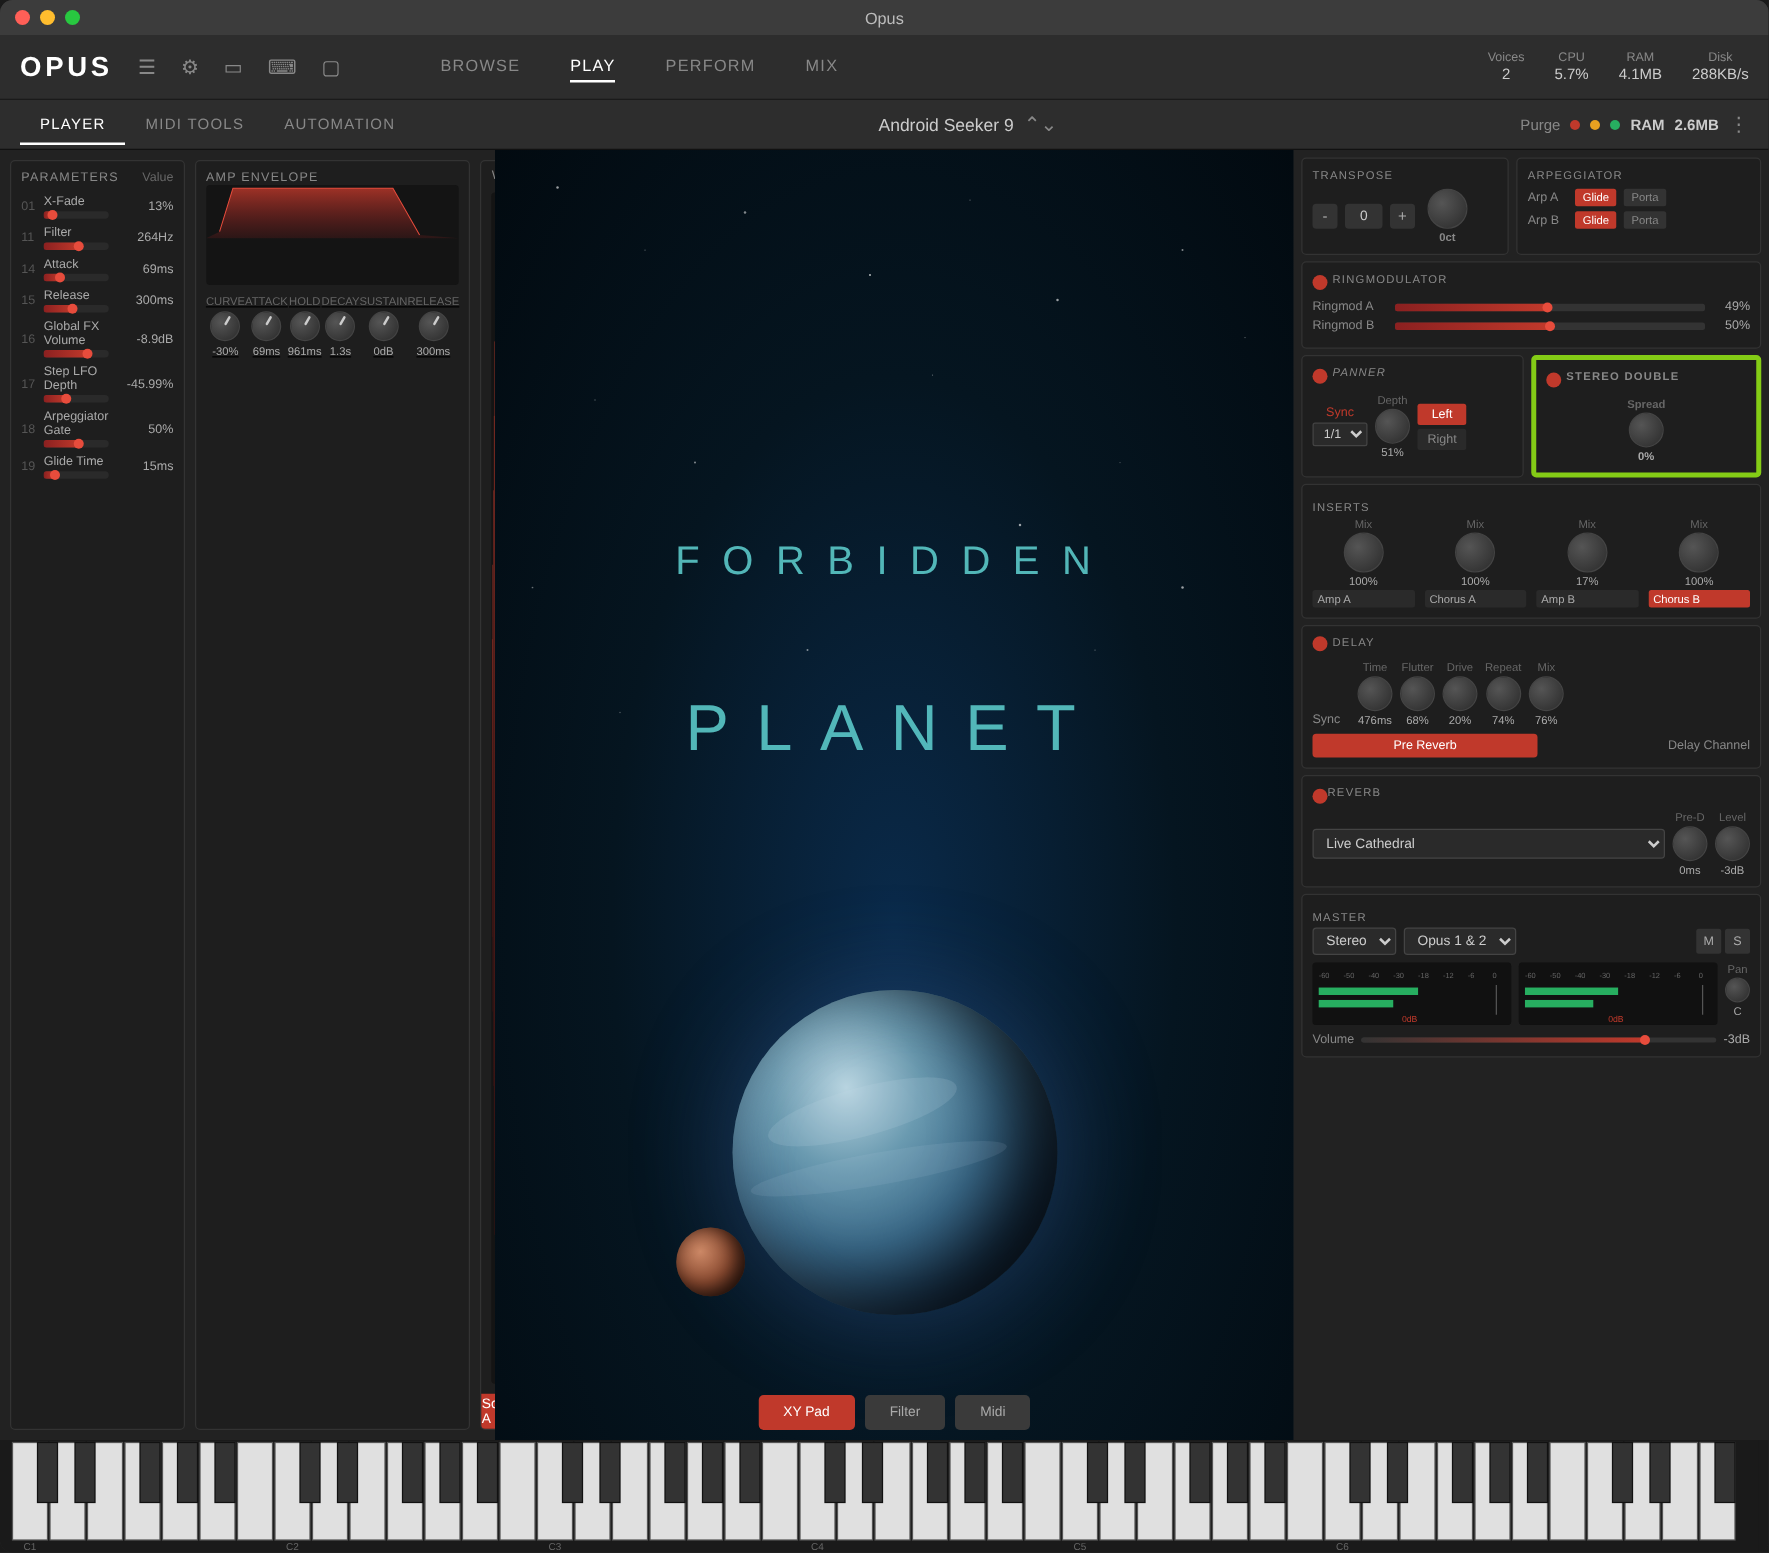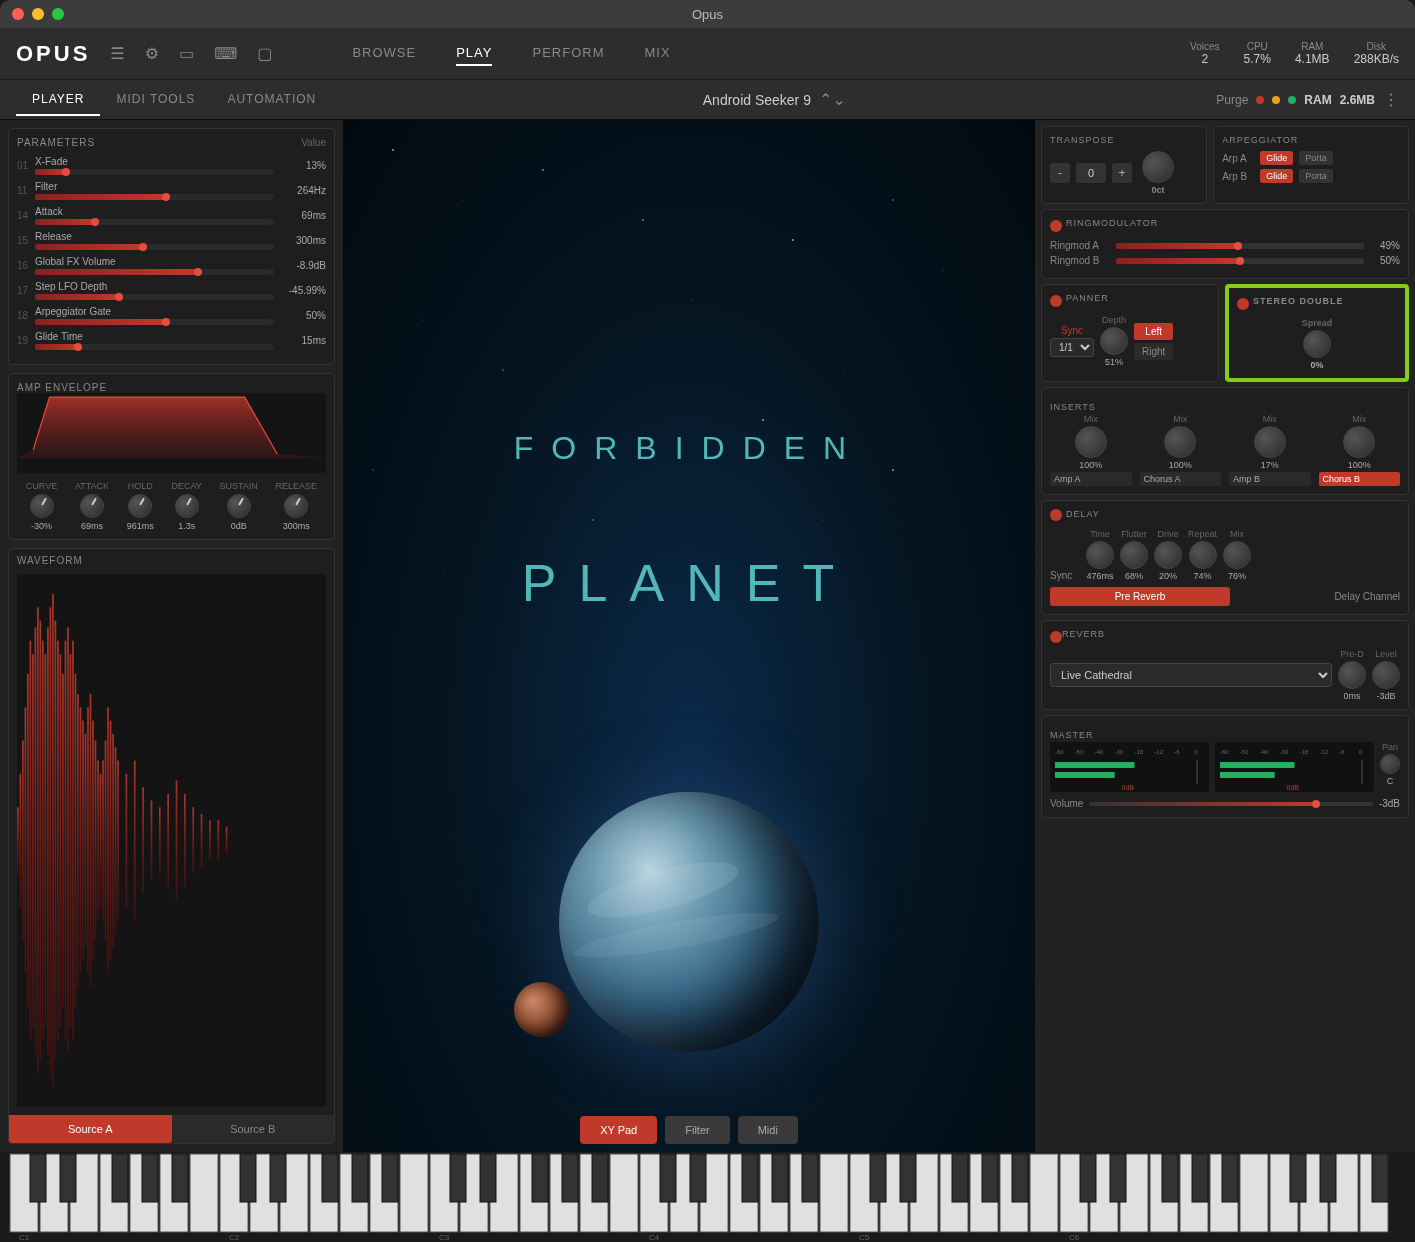--- a/index.html
+++ b/index.html
@@ -39,41 +39,41 @@
     .dot { width: 8px; height: 8px; border-radius: 50%; }
     .dot-red { background: #c0392b; }
     .dot-yellow { background: #e8a020; }
     .dot-green { background: #27ae60; }
     .ram-label { color: #ccc; font-size: 12px; font-weight: bold; }
     
     
     .main-content { display: flex; flex: 1; overflow: hidden; }
     
     
-    .left-panel { width: 343px; background: #222; display: flex; flex-direction: column; flex-shrink: 0; padding: 8px; gap: 8px; }
+    .left-panel { width: 396px; background: #222; display: flex; flex-direction: row; flex-shrink: 0; padding: 8px; gap: 8px; }
     
     
     .panel-section { background: #1e1e1e; border-radius: 4px; border: 1px solid #333; padding: 8px; }
     .section-header { display: flex; justify-content: space-between; align-items: center; margin-bottom: 8px; }
     .section-title { color: #888; font-size: 10px; letter-spacing: 1px; text-transform: uppercase; }
     .section-value-label { color: #666; font-size: 10px; }
     
     .param-row { display: flex; align-items: center; margin-bottom: 6px; }
     .param-num { color: #555; font-size: 10px; width: 18px; flex-shrink: 0; }
     .param-info { flex: 1; }
     .param-name { color: #aaa; font-size: 10px; margin-bottom: 2px; }
     .param-slider-fill { height: 100%; background: linear-gradient(to right, #8b2020, #c0392b); border-radius: 2px; }
     .param-slider-thumb { position: absolute; top: 50%; width: 8px; height: 8px; background: #e74c3c; border-radius: 50%; transform: translate(-50%, -50%); }
     .param-value { color: #aaa; font-size: 10px; width: 52px; text-align: right; flex-shrink: 0; }
     
     
     .amp-envelope { background: #1e1e1e; border-radius: 4px; border: 1px solid #333; padding: 8px; }
     .envelope-display { height: 80px; background: #141414; border-radius: 3px; margin-bottom: 8px; position: relative; overflow: hidden; }
     .envelope-shape { position: absolute; bottom: 0; left: 0; right: 0; top: 0; }
-    .envelope-knobs { display: flex; justify-content: space-around; align-items: flex-end; }
+    .envelope-knobs { display: flex; justify-content: space-around; align-items: flex-end; text-decoration: underline; }
     .knob-group { display: flex; flex-direction: column; align-items: center; gap: 3px; }
     .knob-label { color: #666; font-size: 9px; text-transform: uppercase; }
     .knob { width: 24px; height: 24px; border-radius: 50%; background: radial-gradient(circle at 35% 35%, #555, #2a2a2a); border: 1px solid #444; position: relative; }
     .knob::after { content: ''; position: absolute; top: 2px; left: 50%; width: 2px; height: 8px; background: #ccc; transform: translateX(-50%) rotate(30deg); transform-origin: bottom center; border-radius: 1px; }
     .knob-value { color: #aaa; font-size: 9px; }
     
     
     .waveform-section { background: #1e1e1e; border-radius: 4px; border: 1px solid #333; flex: 1; display: flex; flex-direction: column; }
     .waveform-display { flex: 1; background: #141414; margin: 8px; border-radius: 3px; position: relative; overflow: hidden; }
     .source-buttons { display: flex; }
@@ -576,21 +576,21 @@
           <div class="ring-slider-container">
             <div class="ring-slider-fill" style="width:50%"></div>
             <div class="ring-slider-thumb" style="left:50%"></div>
           </div>
           <span class="ring-value">50%</span>
         </div>
       </div>
 
       <div class="panner-stereo">
         <div class="panner-box">
-          <div style="display:flex;align-items:center;gap:4px;margin-bottom:6px;">
+          <div style="display:flex;align-items:center;gap:4px;margin-bottom:6px;font-style:italic;">
             <div class="power-btn"></div>
             <span class="small-title">PANNER</span>
           </div>
           <div style="display:flex;align-items:center;gap:6px;">
             <div style="display:flex;flex-direction:column;align-items:center;gap:2px;">
               <span class="panner-sync">Sync</span>
               <select class="panner-select">
                 <option>1/1</option>
               </select>
             </div>
@@ -704,20 +704,32 @@
           <div class="reverb-knob-group">
             <span class="reverb-knob-label">Level</span>
             <div class="small-knob"></div>
             <span class="reverb-val">-3dB</span>
           </div>
         </div>
       </div>
 
       <div class="master-section">
         <span class="small-title">MASTER</span>
+        <div class="master-row1">
+          <select class="master-select">
+            <option>Stereo</option>
+          </select>
+          <select class="master-select">
+            <option>Opus 1 &amp; 2</option>
+          </select>
+          <div class="ms-btns">
+            <div class="ms-btn">M</div>
+            <div class="ms-btn">S</div>
+          </div>
+        </div>
         <div class="meters-row">
           <div class="meter-box">
             <svg width="100%" height="100%" viewBox="0 0 160 50">
               <rect x="0" y="0" width="160" height="50" fill="#111"></rect>
 
               <text x="5" y="12" fill="#666" font-size="6">-60</text>
               <text x="25" y="12" fill="#666" font-size="6">-50</text>
               <text x="45" y="12" fill="#666" font-size="6">-40</text>
               <text x="65" y="12" fill="#666" font-size="6">-30</text>
               <text x="85" y="12" fill="#666" font-size="6">-18</text>

